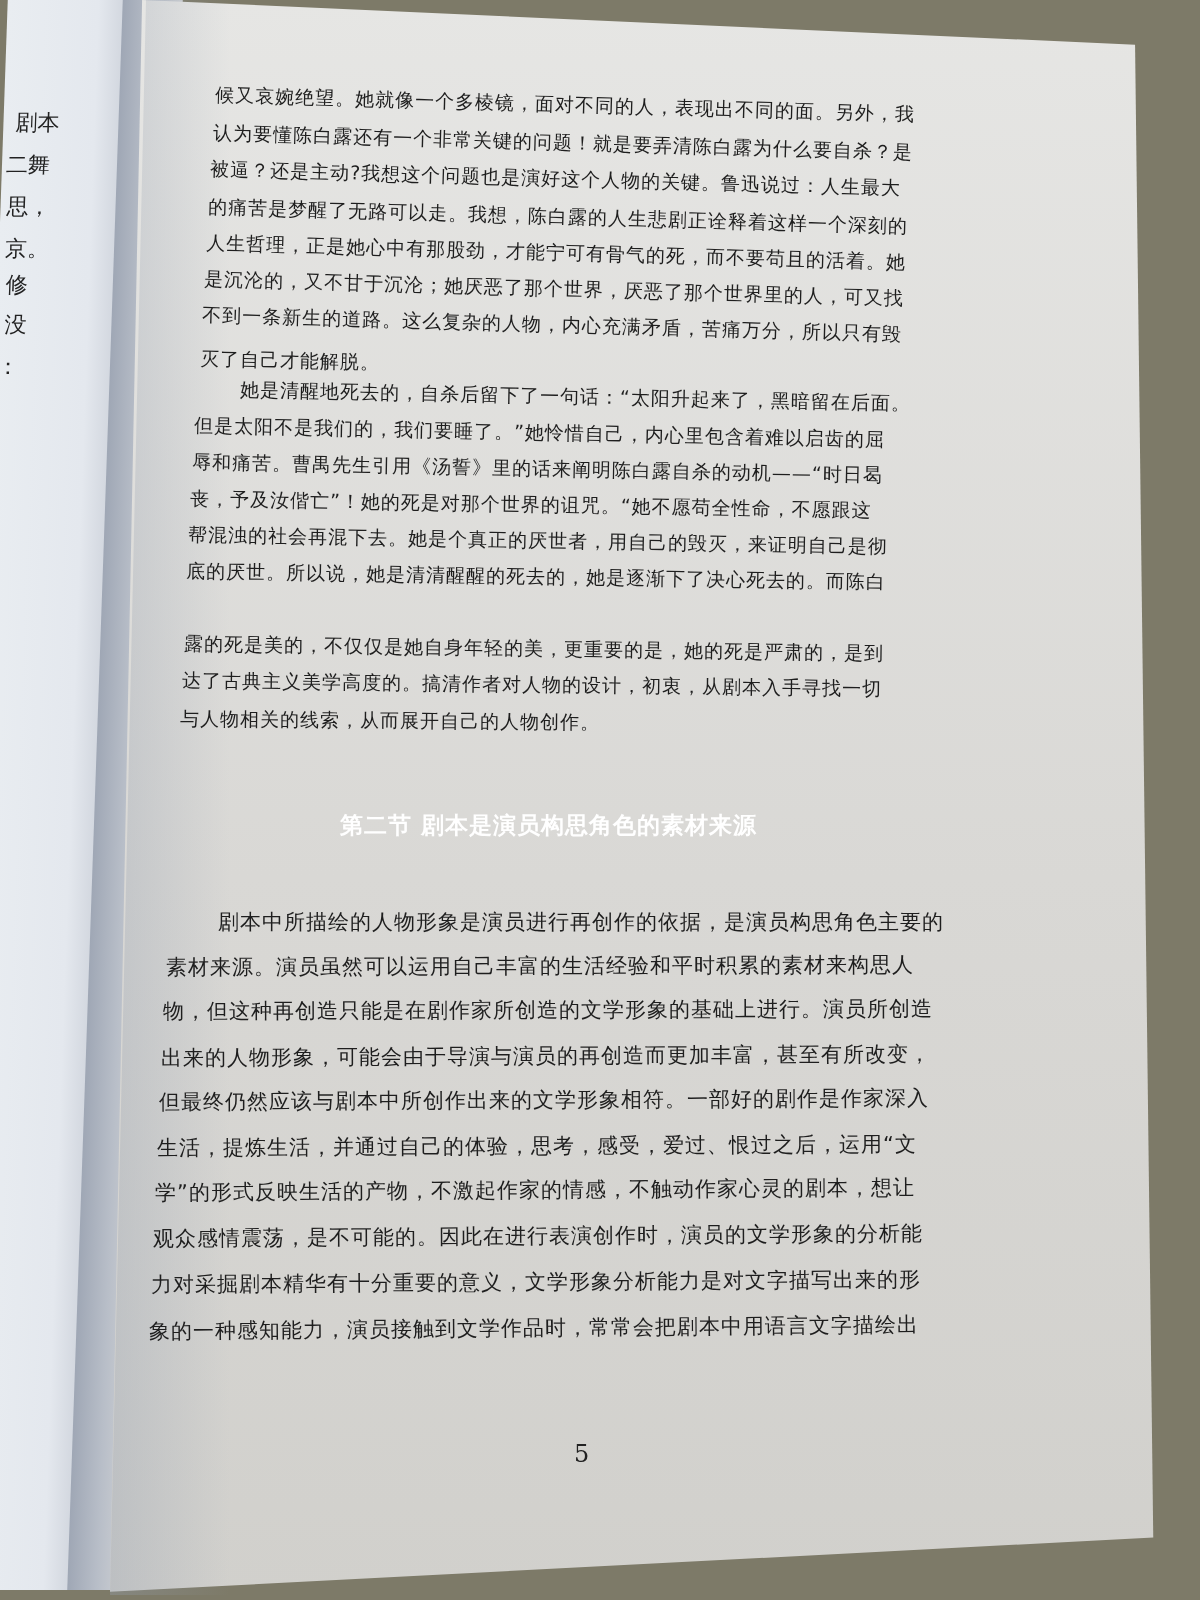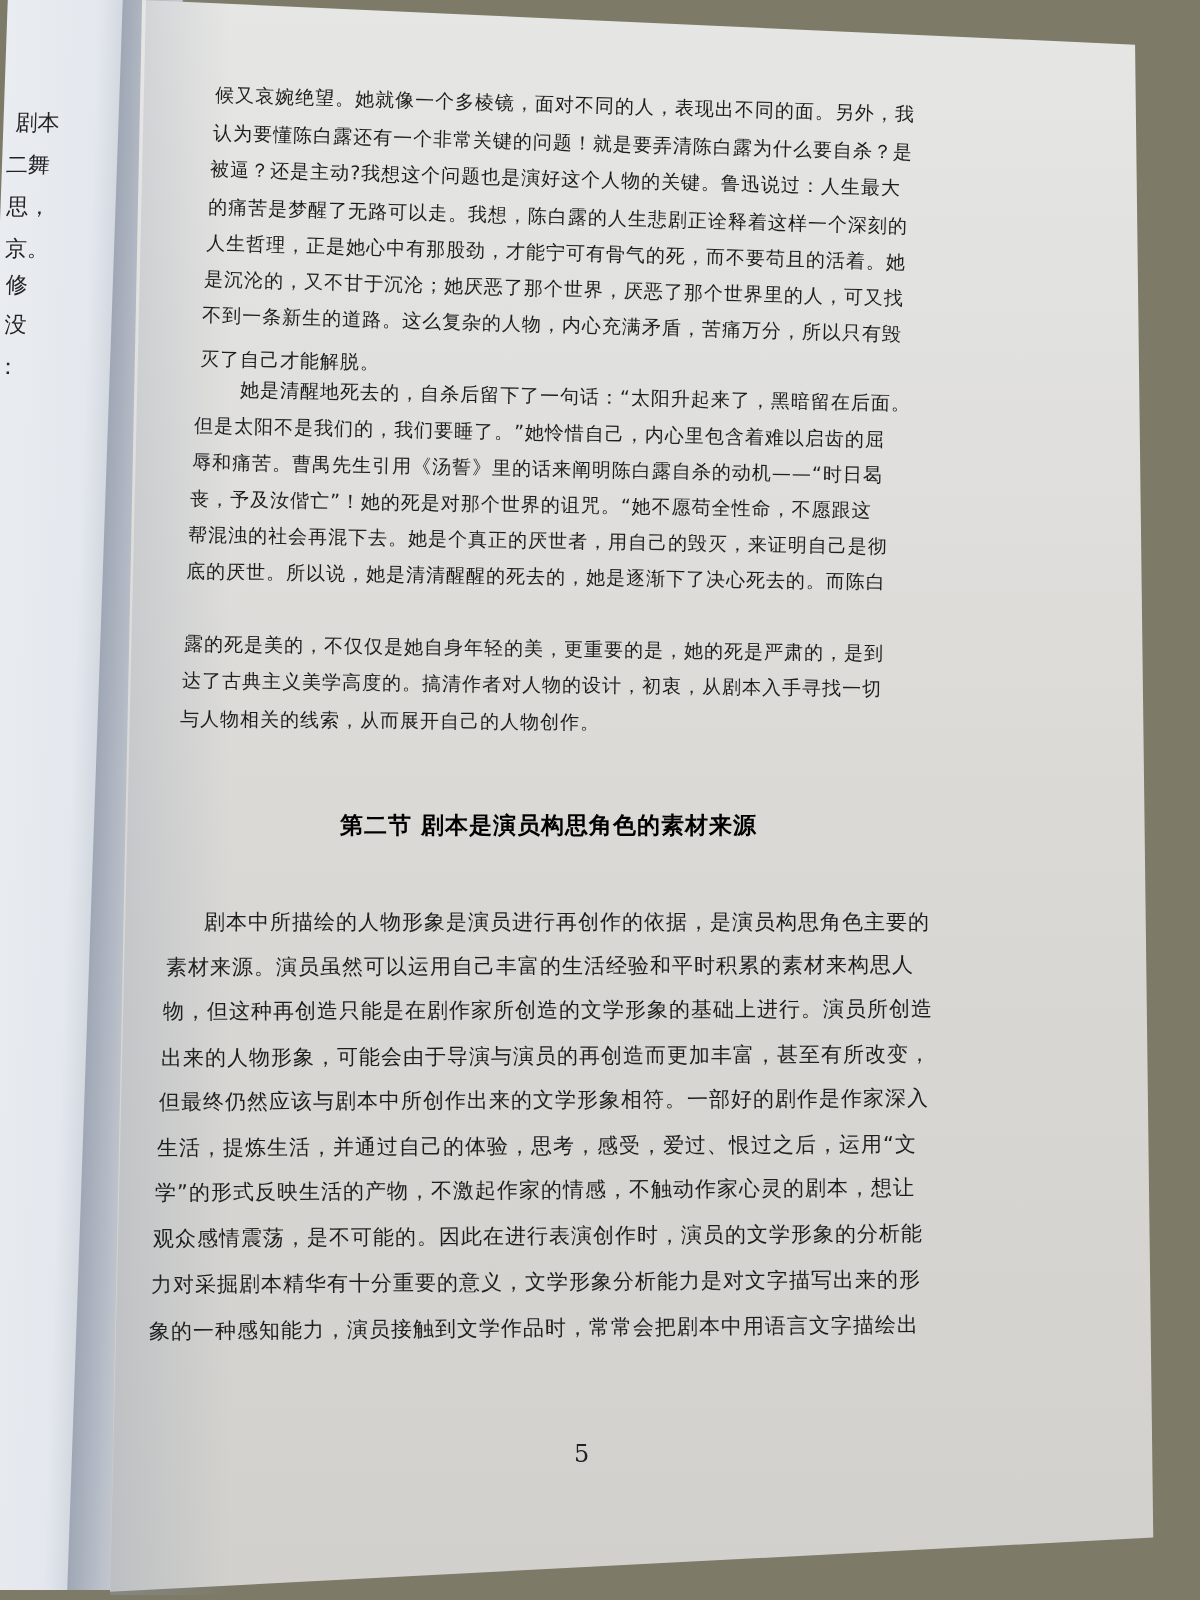--- a/index.html
+++ b/index.html
@@ -34,21 +34,21 @@
   }
   .line {
     position: absolute; white-space: nowrap; color: #1e1e1e;
     font-family: "DejaVu Sans", "Liberation Sans", sans-serif;
     letter-spacing: 1px;
   }
   .p1 { font-size: 19px; }
   .p2 { font-size: 21px; }
   .heading {
     position: absolute; left: 340px; top: 810px; font-size: 23px; font-weight: bold;
-    color: #000000; font-family: "DejaVu Sans", sans-serif; white-space: nowrap; letter-spacing: 1px;
+    color: #ffffff; font-family: "DejaVu Sans", sans-serif; white-space: nowrap; letter-spacing: 1px;
   }
   .page-number {
     position: absolute; left: 574px; top: 1440px; font-size: 24px; color: #222;
     font-family: "DejaVu Serif", serif;
   }
 </style>
 </head>
 <body>
 
 <div class="left-page">
@@ -85,21 +85,21 @@
   <div class="line p1" style="left:186px;top:564px;transform:rotate(0.9deg)">底的厌世。所以说，她是清清醒醒的死去的，她是逐渐下了决心死去的。而陈白</div>
 
   <div class="line p1" style="left:184px;top:636px;transform:rotate(0.8deg)">露的死是美的，不仅仅是她自身年轻的美，更重要的是，她的死是严肃的，是到</div>
   <div class="line p1" style="left:182px;top:672px;transform:rotate(0.7deg)">达了古典主义美学高度的。搞清作者对人物的设计，初衷，从剧本入手寻找一切</div>
   <div class="line p1" style="left:180px;top:708px;transform:rotate(0.5deg)">与人物相关的线索，从而展开自己的人物创作。</div>
 </div>
 
 <div class="heading">第二节  剧本是演员构思角色的素材来源</div>
 
 <div>
-  <div class="line p2" style="left:204px;top:908px">剧本中所描绘的人物形象是演员进行再创作的依据，是演员构思角色主要的</div>
+  <div class="line p2" style="left:218px;top:908px">剧本中所描绘的人物形象是演员进行再创作的依据，是演员构思角色主要的</div>
   <div class="line p2" style="left:166px;top:952px;transform:rotate(-0.2deg)">素材来源。演员虽然可以运用自己丰富的生活经验和平时积累的素材来构思人</div>
   <div class="line p2" style="left:163px;top:996px;transform:rotate(-0.2deg)">物，但这种再创造只能是在剧作家所创造的文学形象的基础上进行。演员所创造</div>
   <div class="line p2" style="left:161px;top:1042px;transform:rotate(-0.3deg)">出来的人物形象，可能会由于导演与演员的再创造而更加丰富，甚至有所改变，</div>
   <div class="line p2" style="left:159px;top:1086px;transform:rotate(-0.3deg)">但最终仍然应该与剧本中所创作出来的文学形象相符。一部好的剧作是作家深入</div>
   <div class="line p2" style="left:157px;top:1132px;transform:rotate(-0.3deg)">生活，提炼生活，并通过自己的体验，思考，感受，爱过、恨过之后，运用“文</div>
   <div class="line p2" style="left:155px;top:1176px;transform:rotate(-0.4deg)">学”的形式反映生活的产物，不激起作家的情感，不触动作家心灵的剧本，想让</div>
   <div class="line p2" style="left:153px;top:1222px;transform:rotate(-0.4deg)">观众感情震荡，是不可能的。因此在进行表演创作时，演员的文学形象的分析能</div>
   <div class="line p2" style="left:151px;top:1268px;transform:rotate(-0.4deg)">力对采掘剧本精华有十分重要的意义，文学形象分析能力是对文字描写出来的形</div>
   <div class="line p2" style="left:149px;top:1314px;transform:rotate(-0.5deg)">象的一种感知能力，演员接触到文学作品时，常常会把剧本中用语言文字描绘出</div>
 </div>

